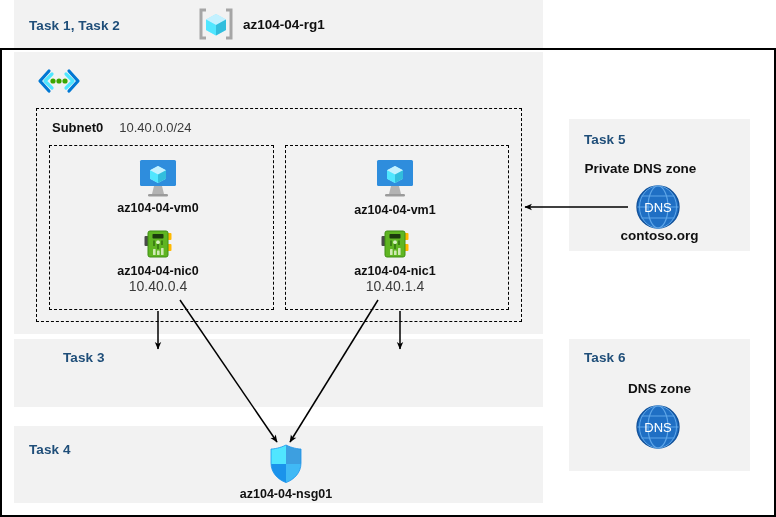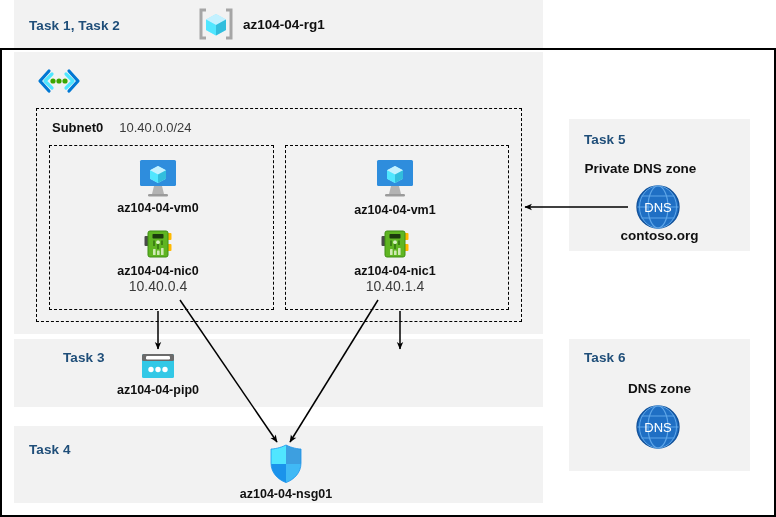--- a/index.html
+++ b/index.html
@@ -234,33 +234,20 @@
         <rect x="20" y="21" width="2.6" height="7" rx="0.6" fill="#cfe9b4"></rect>
       </svg>
     </span>
     <span class="node-label" style="margin-top:3px;">az104-04-nic1</span>
     <span class="node-sub">10.40.1.4</span>
   </div>
 
   <div class="abs panel-gray" style="left:14px; top:339px; width:529px; height:68px;"></div>
   <div class="abs task-label" style="left:29px; top:350px;margin-left:34px;">Task 3</div>
 
-  <div class="abs node" style="left:103px; top:352px; width:110px;">
-    <span class="icon">
-      <svg width="36" height="28" viewBox="0 0 36 28">
-        <rect x="2" y="2" width="32" height="24" rx="1.5" fill="#32c8e6"></rect>
-        <rect x="2" y="2" width="32" height="7" rx="1.5" fill="#6b6b6b"></rect>
-        <rect x="6" y="4" width="24" height="3.4" rx="1.2" fill="#ffffff"></rect>
-        <circle cx="11" cy="17.5" r="2.7" fill="#ffffff"></circle>
-        <circle cx="18" cy="17.5" r="2.7" fill="#ffffff"></circle>
-        <circle cx="25" cy="17.5" r="2.7" fill="#ffffff"></circle>
-      </svg>
-    </span>
-    <span class="node-label" style="margin-top:3px;">az104-04-pip0</span>
-  </div>
 
 
   <div class="abs panel-gray" style="left:14px; top:426px; width:529px; height:77px;"></div>
   <div class="abs task-label" style="left:29px; top:442px;">Task 4</div>
 
   <div class="abs node" style="left:231px; top:444px; width:110px;">
     <span class="icon">
       <svg width="36" height="40" viewBox="0 0 36 40">
         <defs>
           <clipPath id="shieldClip">

